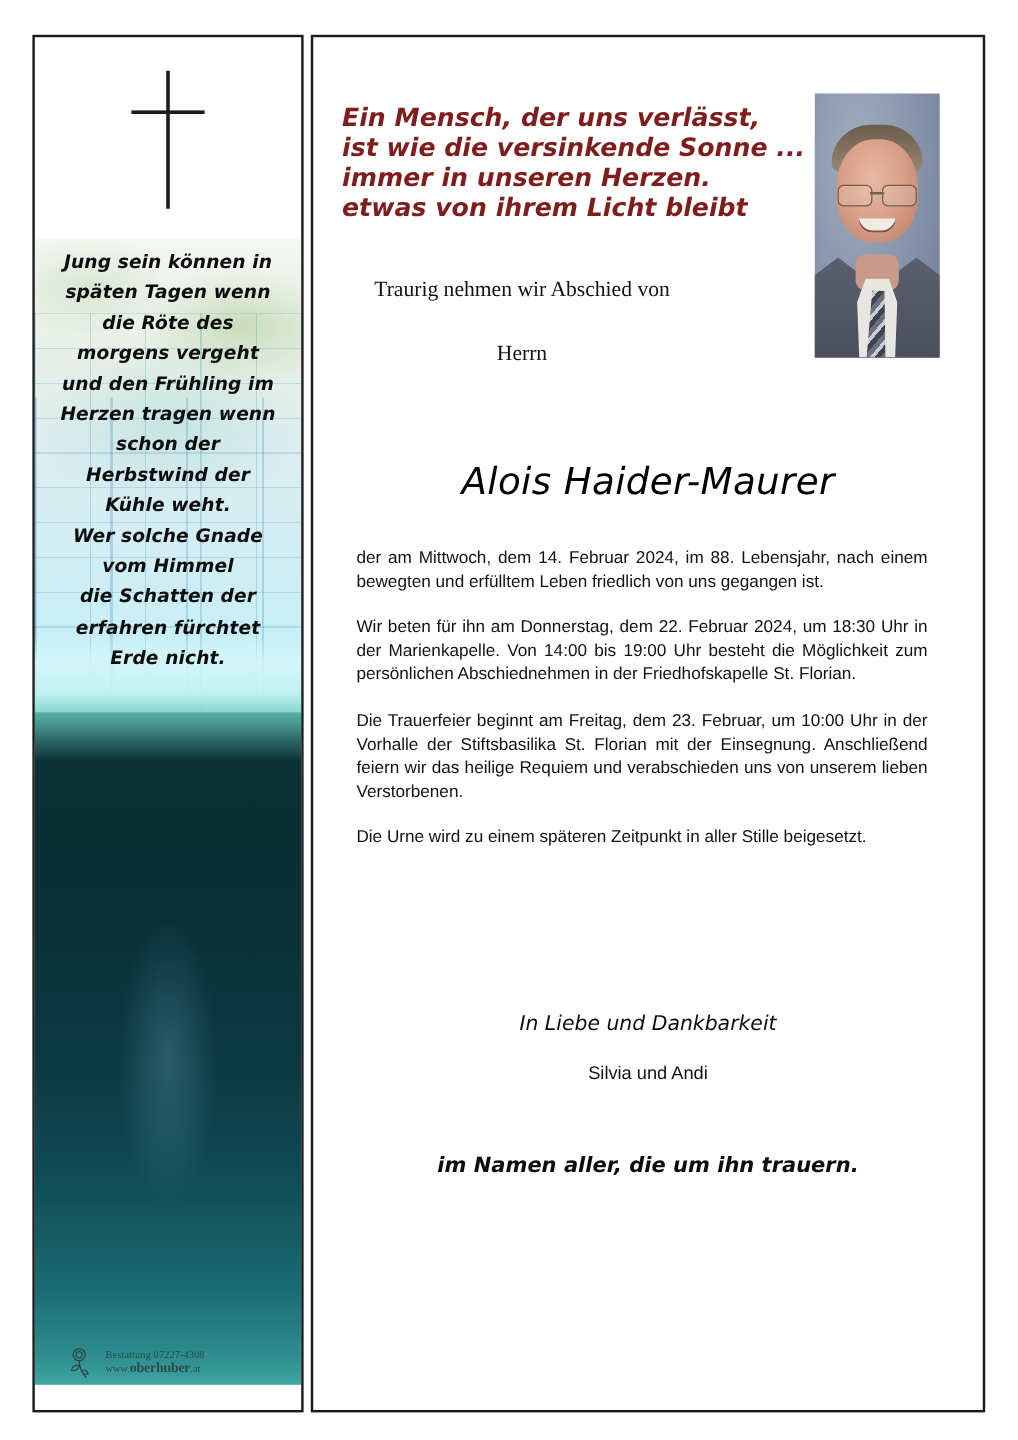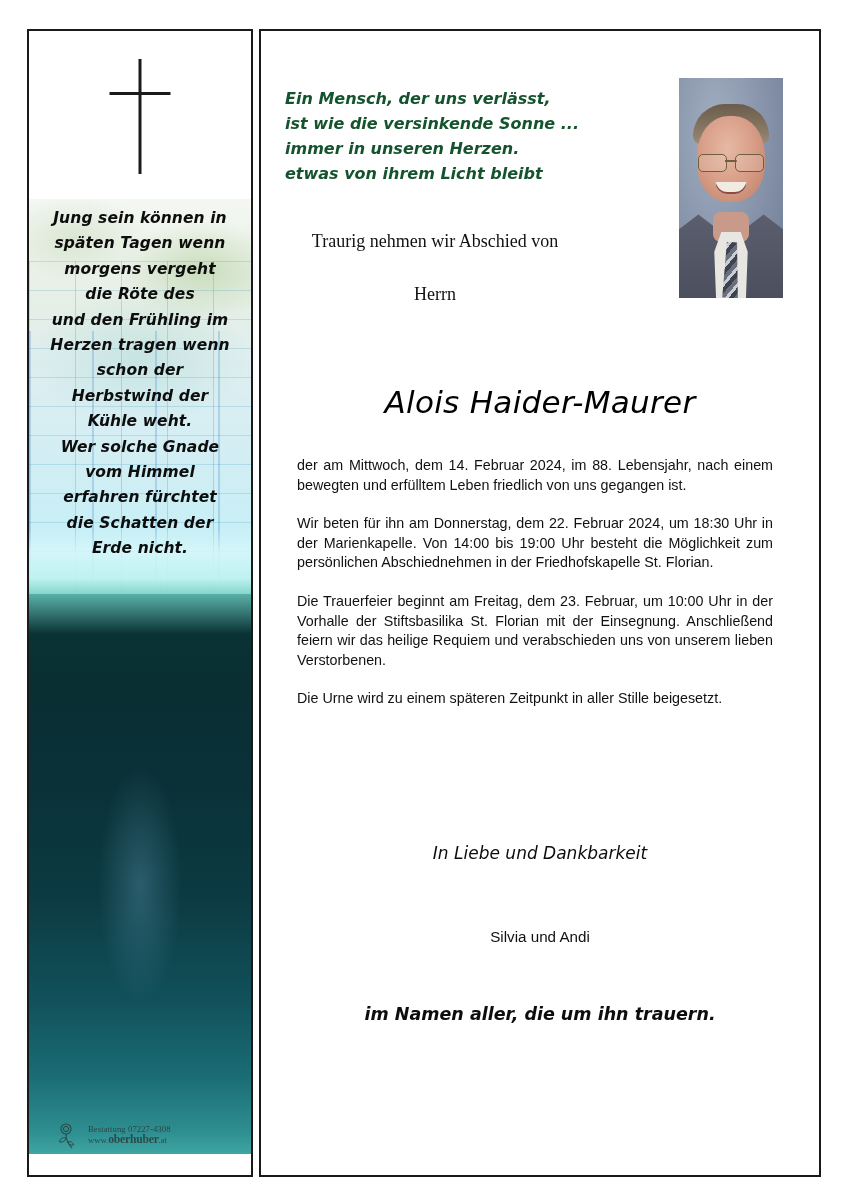--- a/index.html
+++ b/index.html
@@ -239,27 +239,27 @@
     border-radius: 0 0 16px 16px;
     background: #f0ece2;
     box-shadow: 0 -2px 0 #8e4b44 inset;
   }
 
   .poem-top {
     position: absolute;
     left: 24px;
     top: 55px;
     width: 300px;
-    text-align: left;
+    text-align: right;
     font-family: "DejaVu Sans", sans-serif;
     font-style: italic;
     font-weight: 700;
-    font-size: 16px;
+    font-size: 21px;
     line-height: 25px;
-    color: #14532d;
+    color: #7f1d1d;
   }
   .poem-top div { white-space: nowrap; }
 
   .lead-line {
     position: absolute;
     left: 24px;
     width: 300px;
     text-align: center;
     font-size: 18px;
     color: #111;
@@ -307,21 +307,21 @@
   .closing .hand {
     font-family: "DejaVu Sans", sans-serif;
     font-style: italic;
     font-size: 17px;
     color: #0d0d0d;
   }
   .closing .plain {
     font-family: "Liberation Sans", sans-serif;
     font-size: 15.2px;
     color: #111;
-    margin-top: 65px;
+    margin-top: 23px;
   }
   .closing .hand2 {
     font-family: "DejaVu Sans", sans-serif;
     font-style: italic;
     font-weight: 700;
     font-size: 17.5px;
     color: #0d0d0d;
     margin-top: 59px;
   }
 
@@ -356,31 +356,31 @@
     <div class="bg-lower-top-blend"></div>
 
     <div class="left-cross">
       <div class="cross-v"></div>
       <div class="cross-h"></div>
     </div>
 
     <div class="left-poem">
       <div>Jung sein können in</div>
       <div>späten Tagen wenn</div>
+      <div>die Röte des</div>
       <div>morgens vergeht</div>
-      <div>die Röte des</div>
       <div>und den Frühling im</div>
       <div>Herzen tragen wenn</div>
       <div>schon der</div>
       <div>Herbstwind der</div>
       <div>Kühle weht.</div>
       <div>Wer solche Gnade</div>
       <div>vom Himmel</div>
+      <div>die Schatten der</div>
       <div>erfahren fürchtet</div>
-      <div>die Schatten der</div>
       <div>Erde nicht.</div>
     </div>
 
     <div class="logo">
       <svg class="logo-mark" viewBox="0 0 26 28">
         <circle cx="9" cy="7" r="5" fill="none" stroke="#2b2b2b" stroke-width="1.1"></circle>
         <circle cx="9" cy="7" r="2.6" fill="none" stroke="#2b2b2b" stroke-width="1"></circle>
         <path d="M9 12 C9 18, 11 22, 15 26" fill="none" stroke="#2b2b2b" stroke-width="1.1"></path>
         <path d="M9 16 C5 15, 3 17, 2.5 20 C6 20.5, 8.5 19, 9 16 Z" fill="none" stroke="#2b2b2b" stroke-width="1"></path>
         <path d="M11 20 C14 19, 16 20.5, 16.5 23 C13.5 23.5, 11.5 22.5, 11 20 Z" fill="none" stroke="#2b2b2b" stroke-width="1"></path>

